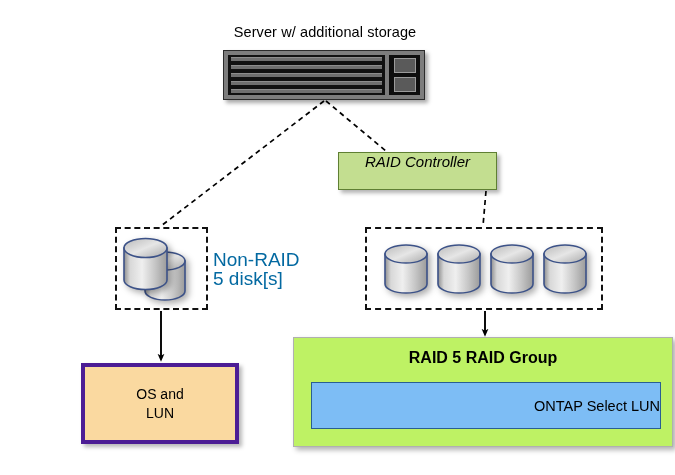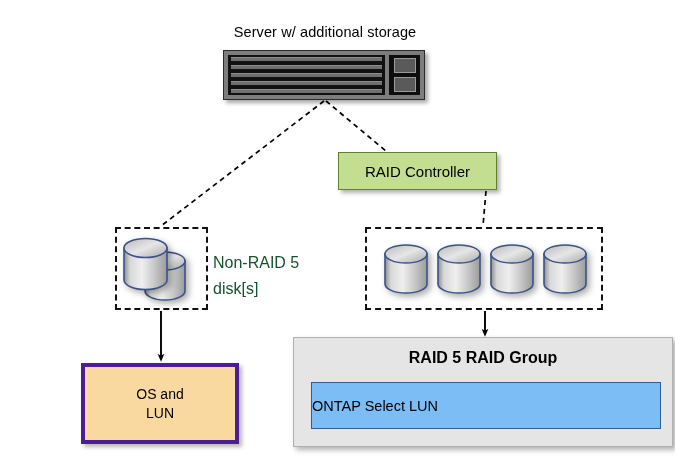--- a/index.html
+++ b/index.html
@@ -80,24 +80,24 @@
 
   
   .raid-controller {
     position: absolute;
     left: 293px; top: 152px;
     width: 159px; height: 38px;
     background: #c3de90;
     border: 1px solid #5f7f33;
     box-shadow: 3px 3px 4px rgba(0,0,0,0.30);
     display: flex;
-    align-items: center;
     justify-content: center;
     font-size: 15px;
     white-space: nowrap;
+    font-style: italic;
   }
 
   
   .dashed-box {
     position: absolute;
     border: 2px dashed #111111;
     background: transparent;
   }
   #nonraid-box { left: 70px; top: 227px; width: 93px; height: 83px; }
   #raiddisks-box { left: 320px; top: 227px; width: 238px; height: 83px; }
@@ -106,23 +106,23 @@
   .cyl {
     position: absolute;
     width: 46px; height: 52px;
     filter: drop-shadow(3px 3px 3px rgba(0,0,0,0.32));
   }
   .cyl svg { display: block; width: 100%; height: 100%; }
 
   
   .side-label {
     position: absolute;
-    font-size: 16px;
-    line-height: 26px;
-    color: #14532d;
+    font-size: 19px;
+    line-height: 19px;
+    color: #0369a1;
   }
   #nonraid-label { left: 168px; top: 250px; width: 95px; }
   #raiddisks-label { left: 566px; top: 256px; width: 100px; white-space: nowrap; }
 
   
   .os-box {
     position: absolute;
     left: 36px; top: 363px;
     width: 158px; height: 81px;
     background: #fad9a0;
@@ -135,42 +135,42 @@
     text-align: center;
     font-size: 14px;
     line-height: 19px;
   }
 
   
   .raid-group {
     position: absolute;
     left: 248px; top: 337px;
     width: 380px; height: 110px;
-    background: #e5e5e5;
+    background: #bef264;
     border: 1px solid #b0b0b0;
     box-shadow: 3px 3px 5px rgba(0,0,0,0.30);
   }
   .raid-group-title {
     position: absolute;
     left: 0; top: 11px;
     width: 100%;
     text-align: center;
     font-size: 16px;
     font-weight: bold;
     white-space: nowrap;
   }
   .ontap-lun {
     position: absolute;
     left: 17px; top: 44px;
     width: 350px; height: 47px;
     background: #7dbdf5;
     border: 1px solid #2a5f92;
     display: flex;
     align-items: center;
-    justify-content: flex-start;
+    justify-content: flex-end;
     font-size: 14.5px;
     white-space: nowrap;
   }
 </style>
 </head>
 <body>
 
 <div id="stage">
 
   <svg id="wires" viewBox="0 0 675 475">

